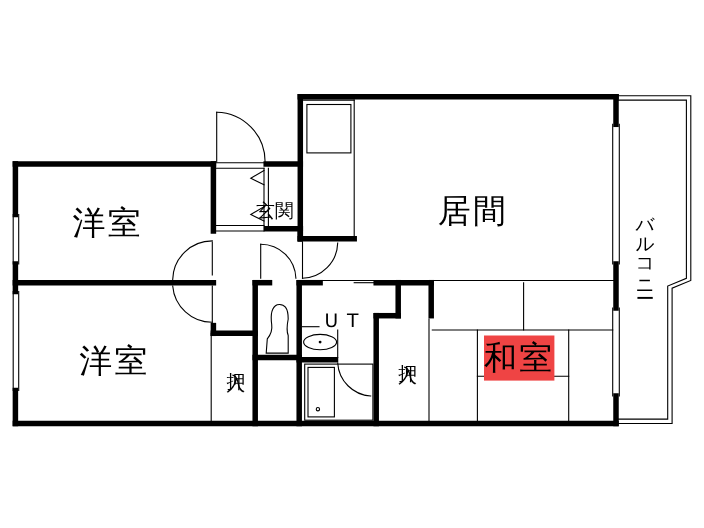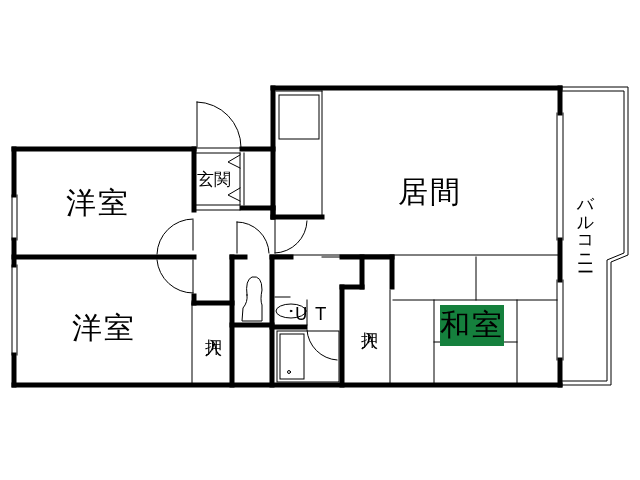--- a/index.html
+++ b/index.html
@@ -128,19 +128,19 @@
       <path d="M476 257 L476 300"></path>
       <path d="M434 300 L434 383"></path>
       <path d="M517 300 L517 383"></path>
       <path d="M434 342 L517 342"></path>
     </g>
   </g>
 </svg>
 
 <div class="label room-big" style="left:66px; top:183px;">洋室</div>
 <div class="label room-big" style="left:72px; top:308px;">洋室</div>
-<div class="label room-small" style="left:197px; top:168px;">玄関</div>
+<div class="label room-small" style="left:197px; top:180px;padding-left:36px;">玄関</div>
 <div class="label room-big" style="left:398px; top:152px;margin-top:20px;">居間</div>
 <div class="label room-small vert" style="left:576px; top:185px; line-height:20px;">バルコニー</div>
-<div class="label room-small" style="left:295px; top:282px; letter-spacing:8px;margin-top:22px;">UT</div>
+<div class="label room-small" style="left:295px; top:282px; letter-spacing:8px;">UT</div>
 <div class="label room-small vert" style="left:203px; top:325px;">押入</div>
 <div class="label room-small vert" style="left:359px; top:318px;">押入</div>
-<div class="label room-big" style="left:440px; top:305px; background:#15803d;">和室</div>
+<div class="label room-big" style="left:440px; top:305px; background:#ef4444;">和室</div>
 
 </body></html>

